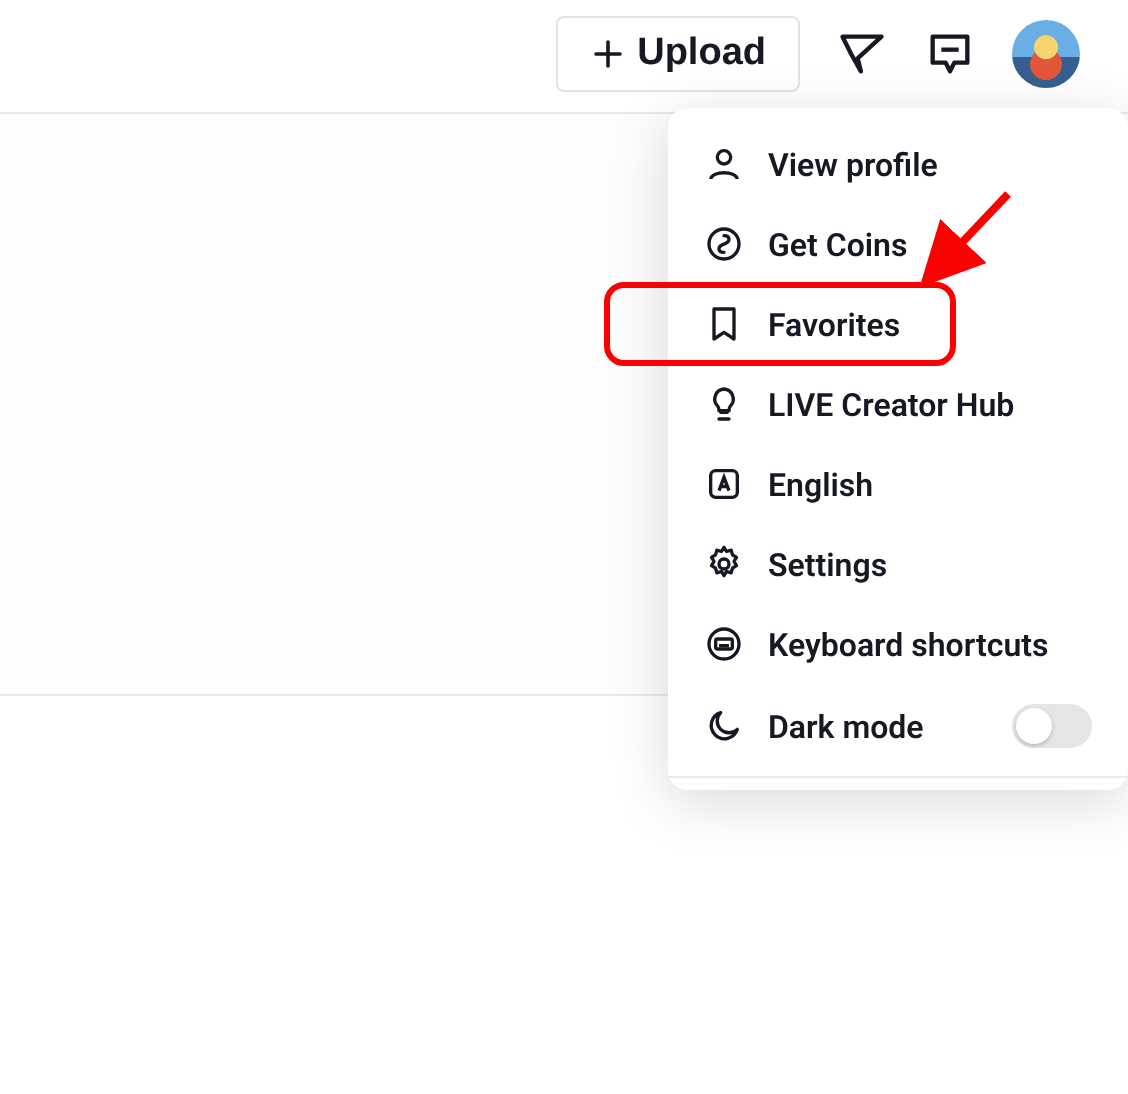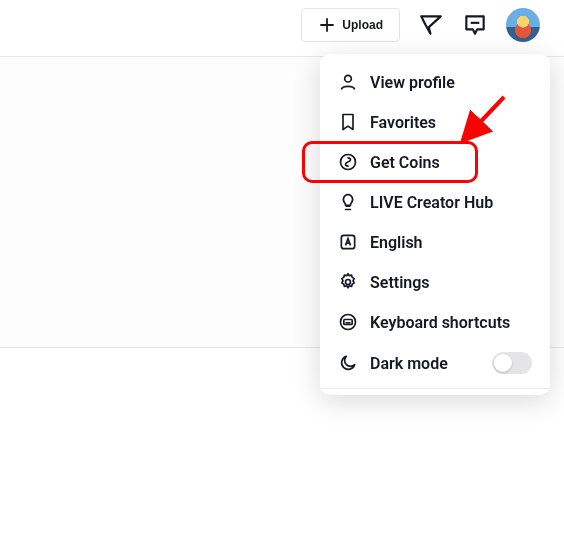--- a/index.html
+++ b/index.html
@@ -31,21 +31,21 @@
     align-items: center;
     gap: 18px;
   }
   .upload-btn {
     display: flex;
     align-items: center;
     gap: 6px;
     border: 1px solid #e3e3e4;
     border-radius: 4px;
     padding: 7px 16px;
-    font-size: 12px;
+    font-size: 19px;
     font-weight: 600;
     background: #fff;
     color: #161823;
   }
   .upload-btn .plus {
     width: 18px; height: 18px;
   }
   .hicon {
     width: 26px; height: 26px;
     color: #161823;
@@ -54,21 +54,21 @@
     width: 34px; height: 34px;
     border-radius: 50%;
     background:
       radial-gradient(circle at 50% 40%, #f6d36b 0 22%, transparent 23%),
       radial-gradient(circle at 50% 65%, #e2563a 0 28%, transparent 29%),
       linear-gradient(#6aaee6 0 55%, #365f8f 55% 100%);
   }
   .dropdown {
     position: absolute;
     top: 54px;
-    right: 14px;
+    right: 0;
     width: 230px;
     background: #fff;
     border-radius: 10px;
     box-shadow: 0 6px 28px rgba(0,0,0,0.15);
     padding: 8px 0 4px;
   }
   .menu-item {
     display: flex;
     align-items: center;
     gap: 12px;
@@ -146,32 +146,32 @@
 
   <div class="menu-item">
     <svg class="micon" viewBox="0 0 24 24" fill="none" stroke="#161823" stroke-width="2">
           <circle cx="12" cy="8" r="4"></circle>
           <path d="M4 21c1-5 15-5 16 0"></path>
         </svg>
     <span>View profile</span>
   </div>
 
   <div class="menu-item">
+    <svg class="micon" viewBox="0 0 24 24" fill="none" stroke="#161823" stroke-width="2">
+          <circle cx="12" cy="12" r="9"></circle>
+          <path d="M12 7c2 0 3 1 3 2.2 0 3.5-6 2.3-6 5.6 0 1.2 1 2.2 3 2.2" stroke-linecap="round"></path>
+        </svg>
+    <span>Get Coins</span>
+  </div>
+
+  <div class="menu-item">
     <svg class="micon" viewBox="0 0 24 24" fill="none" stroke="#161823" stroke-width="2" stroke-linejoin="round">
           <path d="M6 3h12v18l-6-4-6 4z"></path>
         </svg>
     <span>Favorites</span>
-  </div>
-
-  <div class="menu-item">
-    <svg class="micon" viewBox="0 0 24 24" fill="none" stroke="#161823" stroke-width="2">
-          <circle cx="12" cy="12" r="9"></circle>
-          <path d="M12 7c2 0 3 1 3 2.2 0 3.5-6 2.3-6 5.6 0 1.2 1 2.2 3 2.2" stroke-linecap="round"></path>
-        </svg>
-    <span>Get Coins</span>
   </div>
 
 
   <div class="menu-item">
     <svg class="micon" viewBox="0 0 24 24" fill="none" stroke="#161823" stroke-width="2" stroke-linejoin="round" stroke-linecap="round">
           <path d="M9 21h6M10 17h4M12 3a6 6 0 00-4 10c1 1 1 2 1 3h6c0-1 0-2 1-3a6 6 0 00-4-10z"></path>
         </svg>
     <span>LIVE Creator Hub</span>
   </div>
 

